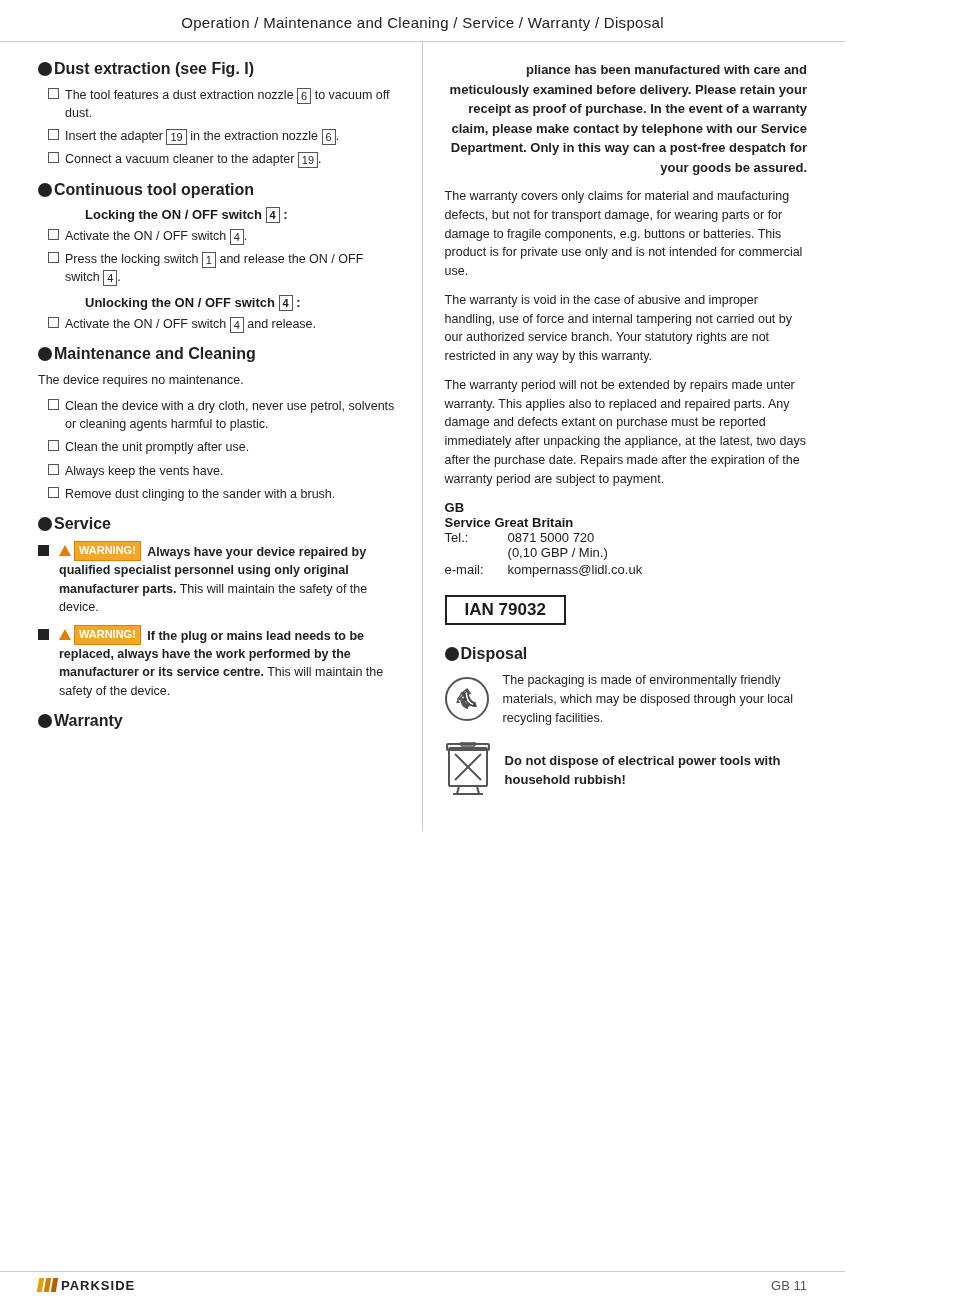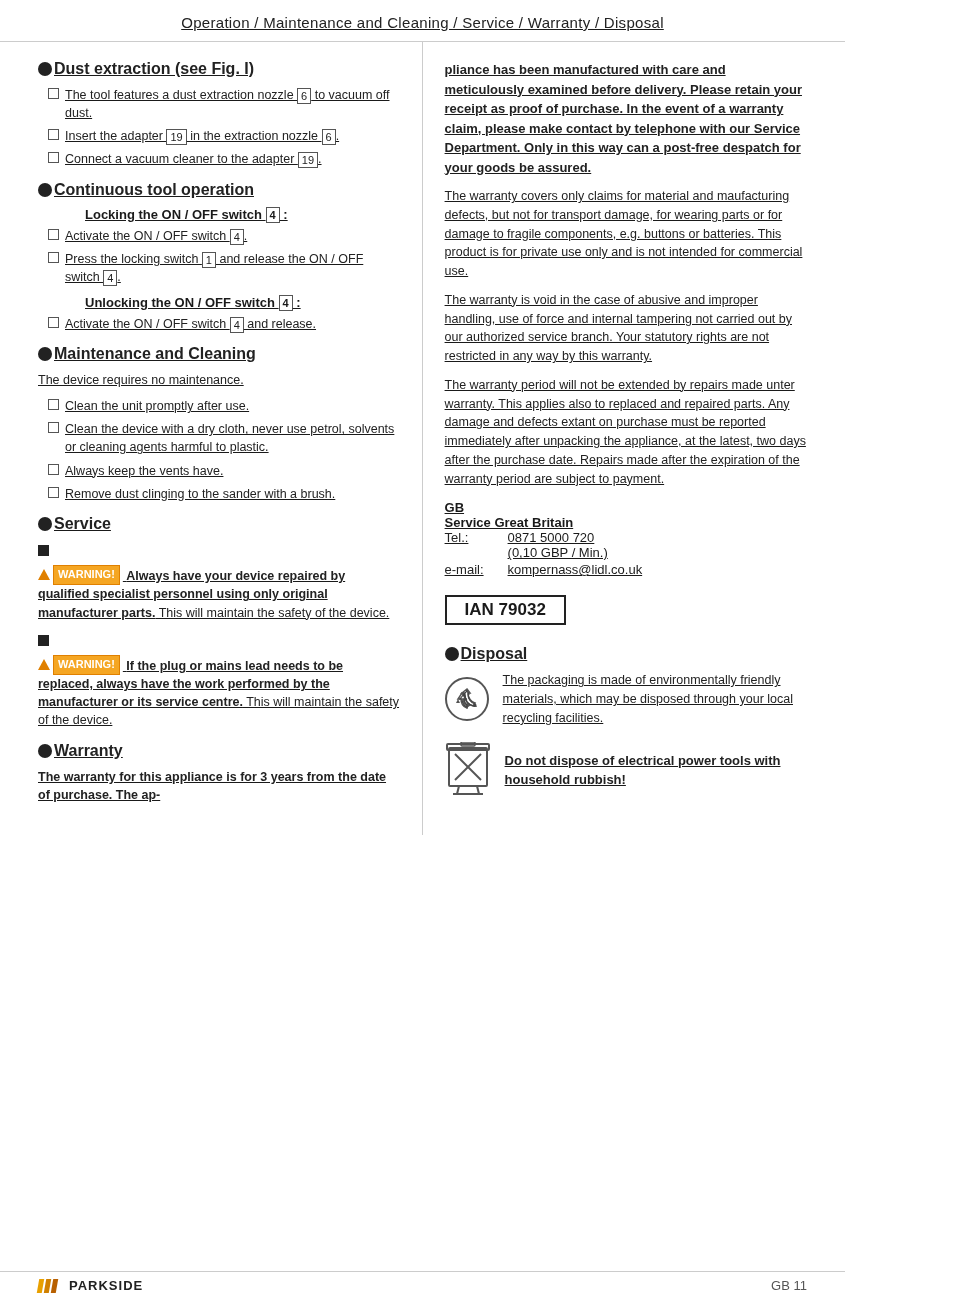--- a/index.html
+++ b/index.html
@@ -9,21 +9,20 @@
       color: #1a1a1a;
       background: #fff;
       width: 960px;
       min-height: 1309px;
     }
     .page {
       width: 845px;
       min-height: 1309px;
       padding: 0;
       position: relative;
-      text-decoration: underline;
     }
     .header {
       text-align: center;
       font-size: 15px;
       font-weight: normal;
       padding: 14px 40px 10px;
       border-bottom: 1px solid #ccc;
       color: #222;
       letter-spacing: 0.02em;
     }
@@ -127,21 +126,20 @@
     .warning-text {
       font-size: 12.5px;
       line-height: 1.45;
       color: #222;
     }
     .warning-row {
       display: flex;
       align-items: flex-start;
       gap: 6px;
       margin-bottom: 9px;
-      flex-direction: column;
     }
     .sq-bullet {
       flex-shrink: 0;
       margin-top: 3px;
     }
     .ian-box {
       border: 2px solid #222;
       display: inline-block;
       padding: 3px 18px;
       font-size: 17px;
@@ -168,22 +166,22 @@
       left: 0;
       right: 0;
       display: flex;
       justify-content: space-between;
       align-items: center;
       padding: 6px 38px;
       border-top: 1px solid #ccc;
     }
     .parkside-logo {
       display: flex;
-      align-items: flex-end;
-      gap: 12px;
+      align-items: flex-start;
+      gap: 4px;
     }
     .parkside-stripes {
       display: flex;
       gap: 2px;
     }
     .stripe {
       width: 5px;
       height: 14px;
       background: #e8a000;
       transform: skewX(-10deg);
@@ -219,20 +217,21 @@
       display: flex;
       align-items: center;
       gap: 14px;
       margin-bottom: 14px;
     }
     .right-intro {
       font-size: 13px;
       font-weight: bold;
       line-height: 1.5;
       margin-bottom: 10px;
+      text-align: right;
     }
     .right-para {
       font-size: 12.5px;
       line-height: 1.5;
       margin-bottom: 10px;
       color: #222;
     }
     .gb-bold {
       font-weight: bold;
       font-size: 13px;
@@ -295,25 +294,25 @@
       </div>
 
       <div class="sub-section">
         <div class="section-title">
           <span class="bullet-circle"></span>
           <span>Maintenance and Cleaning</span>
         </div>
         <p>The device requires no maintenance.</p>
         <div class="checkbox-item">
           <span class="checkbox-icon"></span>
+          <span class="checkbox-text">Clean the device with a dry cloth, never use petrol, solvents or cleaning agents harmful to plastic.</span>
+        </div>
+        <div class="checkbox-item">
+          <span class="checkbox-icon"></span>
           <span class="checkbox-text">Clean the unit promptly after use.</span>
-        </div>
-        <div class="checkbox-item">
-          <span class="checkbox-icon"></span>
-          <span class="checkbox-text">Clean the device with a dry cloth, never use petrol, solvents or cleaning agents harmful to plastic.</span>
         </div>
         <div class="checkbox-item">
           <span class="checkbox-icon"></span>
           <span class="checkbox-text">Always keep the vents have.</span>
         </div>
         <div class="checkbox-item">
           <span class="checkbox-icon"></span>
           <span class="checkbox-text">Remove dust clinging to the sander with a brush.</span>
         </div>
       </div>
@@ -349,23 +348,20 @@
             <strong>If the plug or mains lead needs to be replaced, always have the work performed by the manufacturer or its service centre.</strong> This will maintain the safety of the device.
           </span>
         </div>
       </div>
 
       <div class="sub-section">
         <div class="section-title">
           <span class="bullet-circle"></span>
           <span>Warranty</span>
         </div>
-        <p>
-          <strong>The warranty for this appliance is for 3 years from the date of purchase. The ap-</strong>
-        </p>
       </div>
 
     </div>
 
     <div class="col-right">
 
       <div class="sub-section">
         <p class="right-intro">
           <strong>pliance has been manufactured with care and meticulously examined before delivery. Please retain your receipt as proof of purchase. In the event of a warranty claim, please make contact by telephone with our Service Department. Only in this way can a post-free despatch for your goods be assured.</strong>
         </p>

